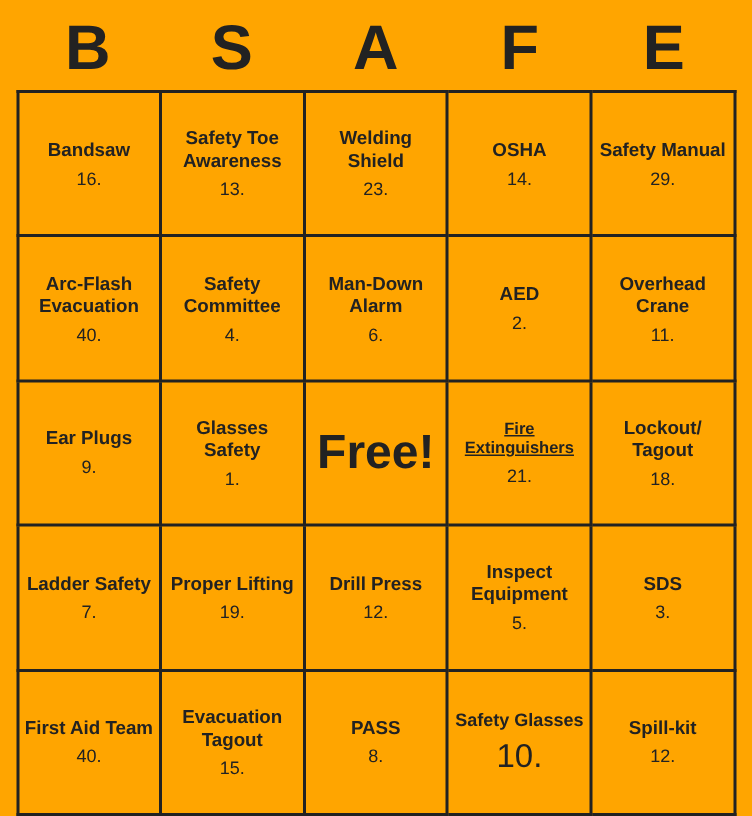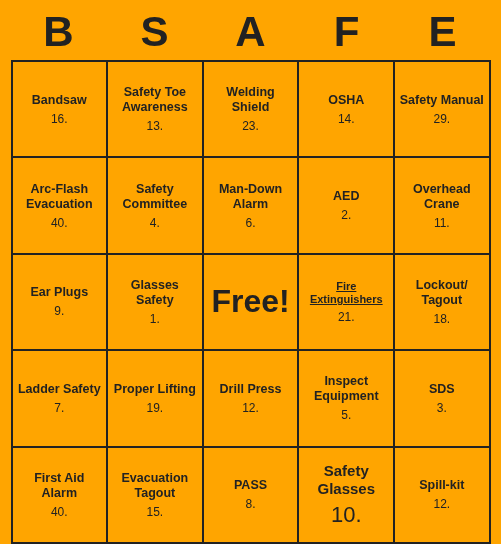--- a/index.html
+++ b/index.html
@@ -152,33 +152,33 @@
           <span class="cell-label">Inspect Equipment</span>
           <span class="cell-number">5.</span>
         </td>
         <td>
           <span class="cell-label">SDS</span>
           <span class="cell-number">3.</span>
         </td>
       </tr>
       <tr>
         <td>
-          <span class="cell-label">First Aid Alarm</span>
+          <span class="cell-label">First Aid Team</span>
           <span class="cell-number">40.</span>
         </td>
         <td>
           <span class="cell-label">Evacuation Tagout</span>
           <span class="cell-number">15.</span>
         </td>
         <td>
           <span class="cell-label">PASS</span>
           <span class="cell-number">8.</span>
         </td>
         <td>
-          <span class="cell-label" style="font-size: 15px; font-weight: bold;">Safety Glasses</span>
+          <span class="cell-label" style="font-size: 12px; font-weight: bold;">Safety Glasses</span>
           <span class="cell-number" style="font-size: 22px;">10.</span>
         </td>
         <td>
           <span class="cell-label">Spill-kit</span>
           <span class="cell-number">12.</span>
         </td>
       </tr>
     </tbody>
 </table>
 

